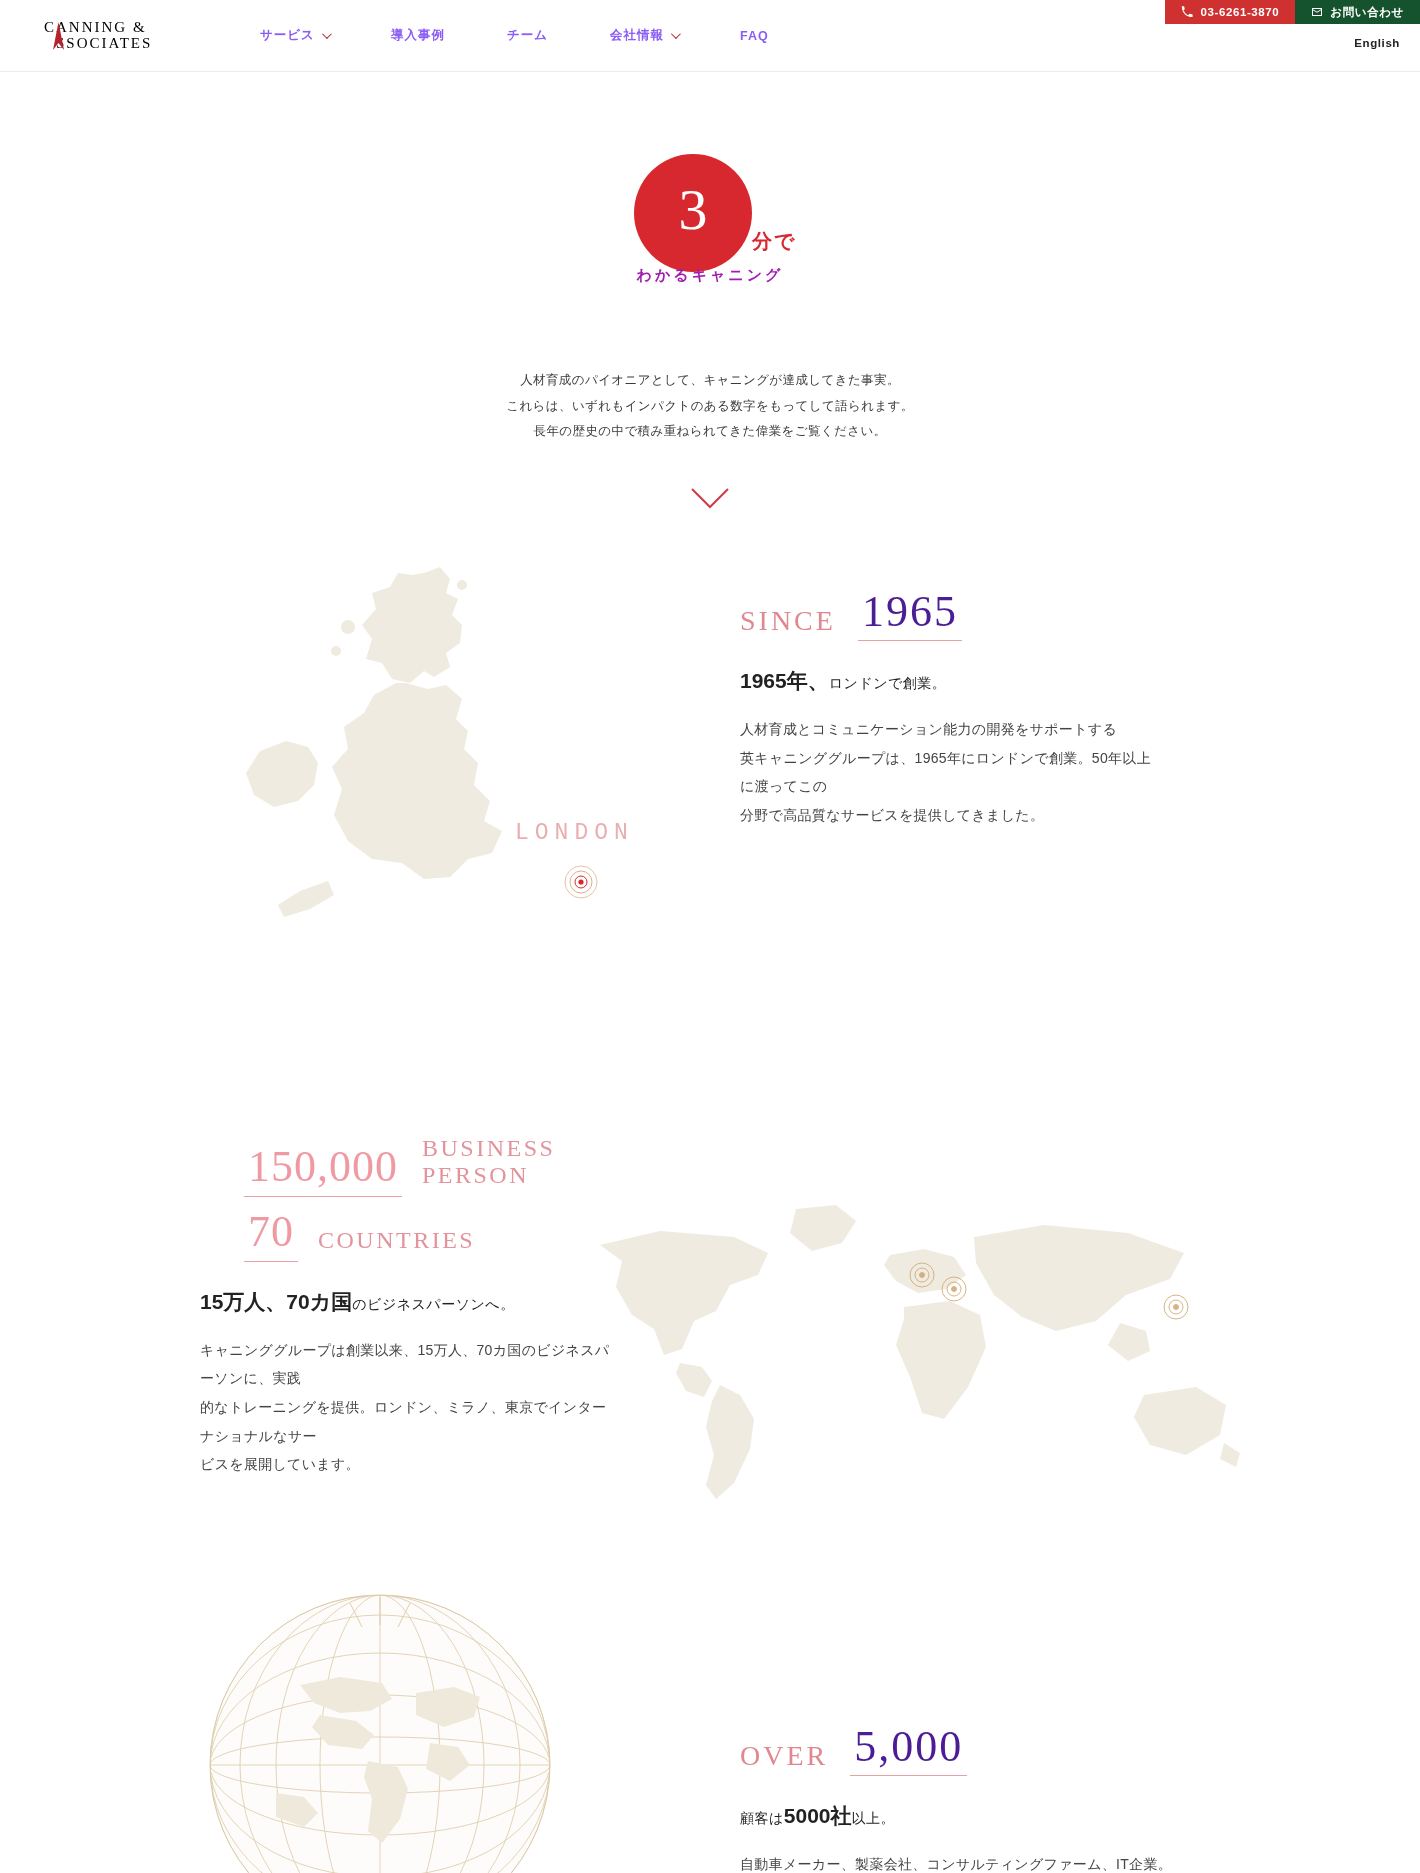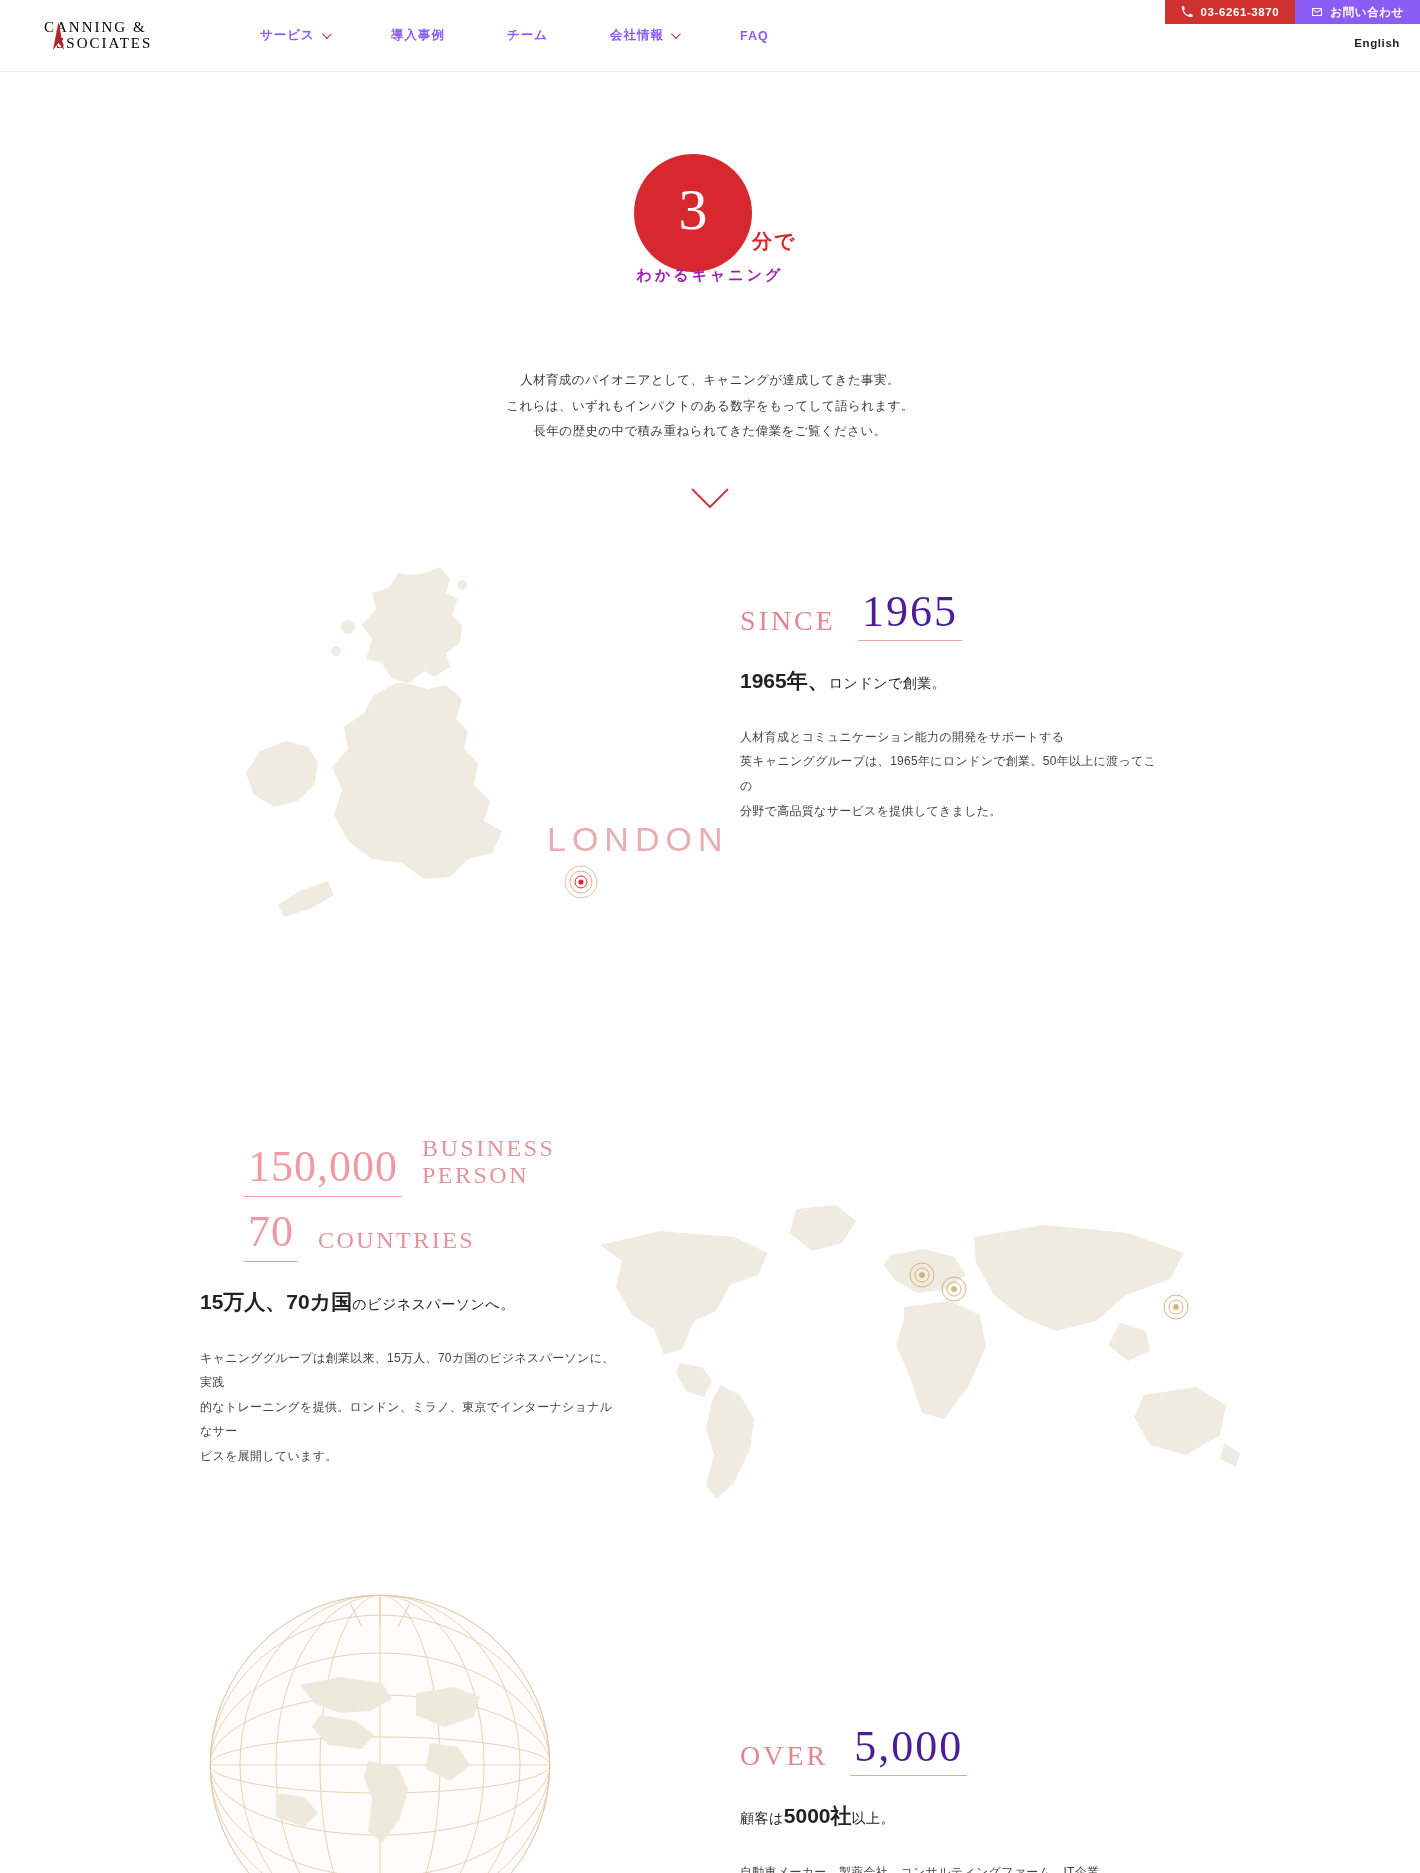--- a/index.html
+++ b/index.html
@@ -85,21 +85,21 @@
     gap: 7px;
     color: #fff;
     font-size: 11.5px;
     font-weight: bold;
     letter-spacing: .6px;
     padding: 0 16px;
     cursor: pointer;
     white-space: nowrap;
   }
   .btn-tel { background: #cf3030; }
-  .btn-contact { background: #8b5cf6; }
+  .btn-contact { background: #14532d; }
   .lang {
     margin-top: 13px;
     margin-right: 20px;
     font-size: 11.5px;
     font-weight: bold;
     letter-spacing: .6px;
     color: #222;
     cursor: pointer;
   }
   .ico { width: 12px; height: 12px; display: inline-block; fill: #fff; }
@@ -190,43 +190,42 @@
     font-size: 14px;
     color: #222;
     letter-spacing: .5px;
   }
   .s-title b {
     font-size: 21px;
     font-weight: bold;
     letter-spacing: 0px;
   }
   .s-body {
-    margin-top: 30px;
-    font-size: 12px;
+    margin-top: 20px;
+    font-size: 14px;
     line-height: 2.05;
     color: #444;
     letter-spacing: .3px;
   }
 
   
   #sec-since { height: 420px; margin-top: 60px; }
   #sec-since .uk-map {
     position: absolute;
     left: 90px; top: -20px;
     width: 420px; height: 430px;
   }
   #sec-since .txt { position: absolute; left: 620px; top: 15px; width: 420px; }
   .london-label {
     position: absolute;
     left: 395px; top: 245px;
-    font-family: Liberation Sans, sans-serif;
-    font-size: 34px;
+    font-family: Liberation Mono, monospace;
+    font-size: 23px;
     letter-spacing: 6px;
     color: #e8aeb2;
-    margin-left: 32px;
   }
   .pulse {
     position: absolute;
     left: 444px; top: 290px;
     width: 34px; height: 34px;
   }
 
   
   #sec-world { height: 360px; margin-top: 140px; }
   #sec-world .txt { position: absolute; left: 80px; top: 0; width: 420px; }

